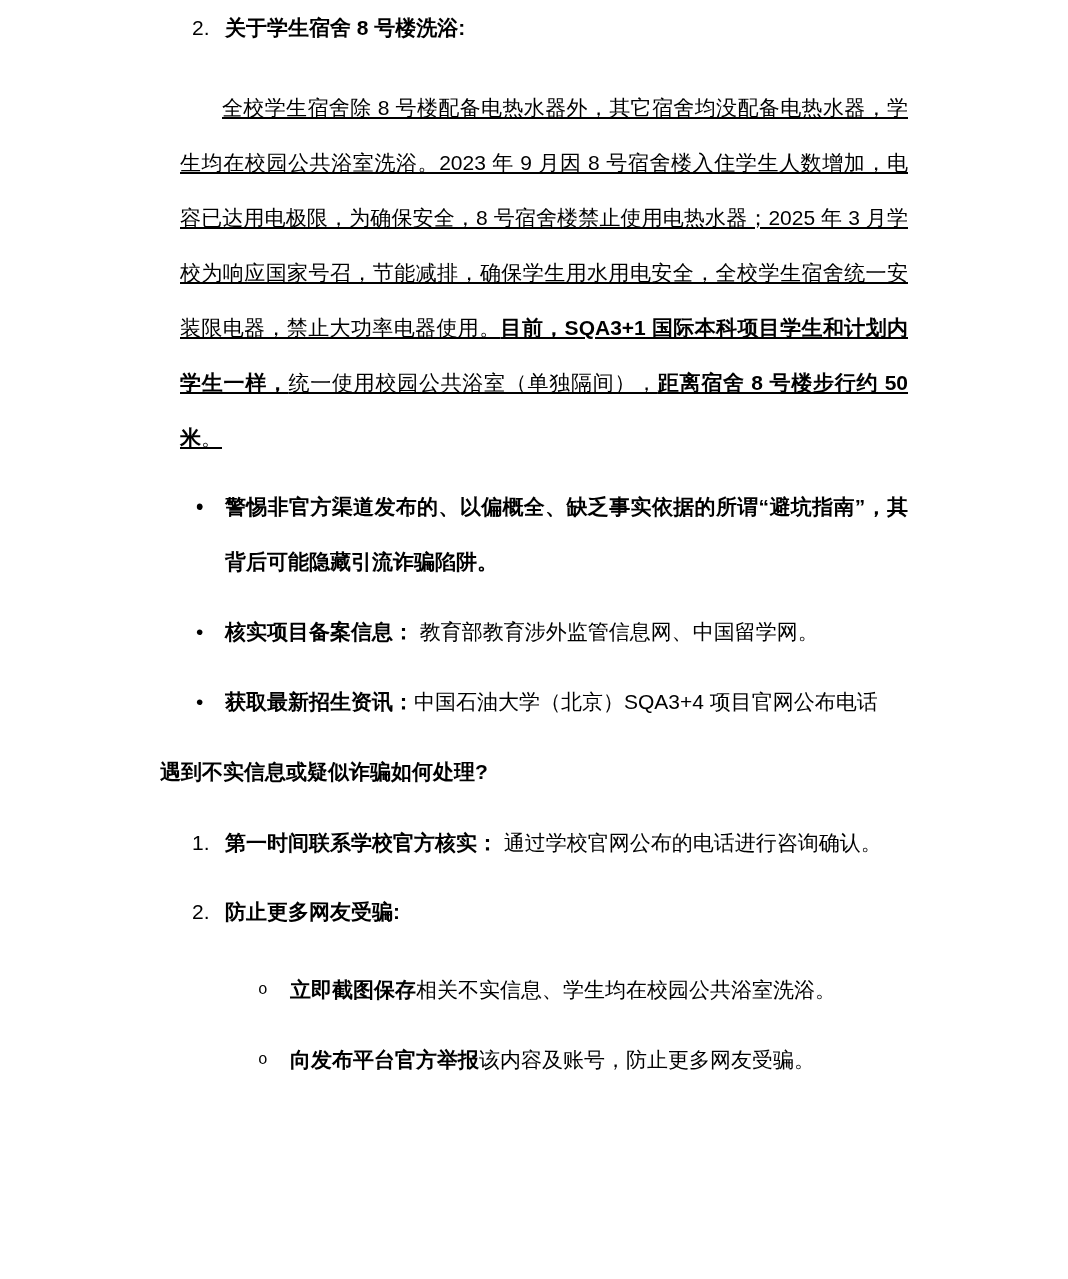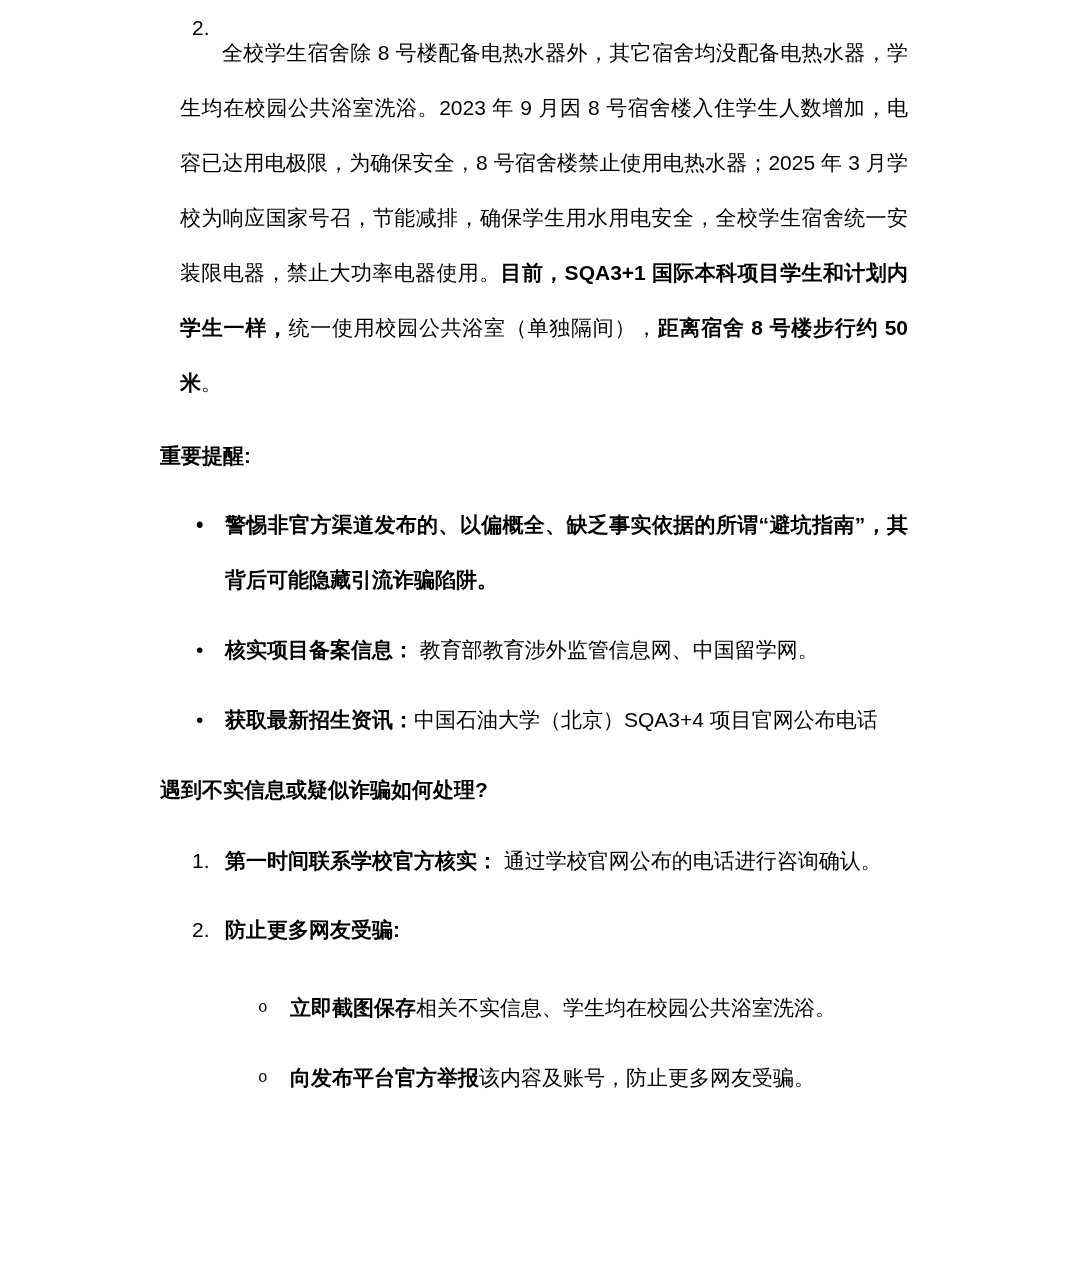--- a/index.html
+++ b/index.html
@@ -58,45 +58,46 @@
     font-family: "Liberation Mono", "DejaVu Sans Mono", monospace;
     font-size: 16px;
     font-weight: normal;
   }
 
   .para {
     margin-left: 20px;
     width: 728px;
     text-indent: 42px;
     text-align: justify;
+    text-decoration: underline;
   }
 
   .heading { font-weight: bold; }
 
   .mt-25 { margin-top: 25px; }
   .mt-23 { margin-top: 23px; }
   .mt-18 { margin-top: 18px; }
   .mt-16 { margin-top: 16px; }
   .mt-15 { margin-top: 15px; }
   .mt-14 { margin-top: 14px; }
   .mt-13 { margin-top: 13px; }
 </style>
 </head>
 <body>
 
 <div class="page">
   <div class="content">
 
     <div class="block li">
       <span class="num">2.</span>
+      <span class="bold">关于学生宿舍 8 号楼洗浴:</span>
     </div>
 
     <div class="block para mt-25"><span>全校学生宿舍除 8 号楼配备电热水器外，其它宿舍均没配备电热水器，学生均在校园公共浴室洗浴。2023 年 9 月因 8 号宿舍楼入住学生人数增加，电容已达用电极限，为确保安全，8 号宿舍楼禁止使用电热水器；2025 年 3 月学校为响应国家号召，节能减排，确保学生用水用电安全，全校学生宿舍统一安装限电器，禁止大功率电器使用。</span><span class="bold">目前，SQA3+1 国际本科项目学生和计划内学生一样，</span><span>统一使用校园公共浴室（单独隔间），</span><span class="bold">距离宿舍 8 号楼步行约 50 米</span><span>。</span></div>
 
-    <div class="block heading mt-18">重要提醒:</div>
 
     <div class="block li mt-13">
       <span class="bullet">•</span>
     </div>
 
     <div class="block li mt-14">
       <span class="bullet">•</span>
       <span class="bold">警惕非官方渠道发布的、以偏概全、缺乏事实依据的所谓“避坑指南”，其背后可能隐藏引流诈骗陷阱。</span>
     </div>
 

